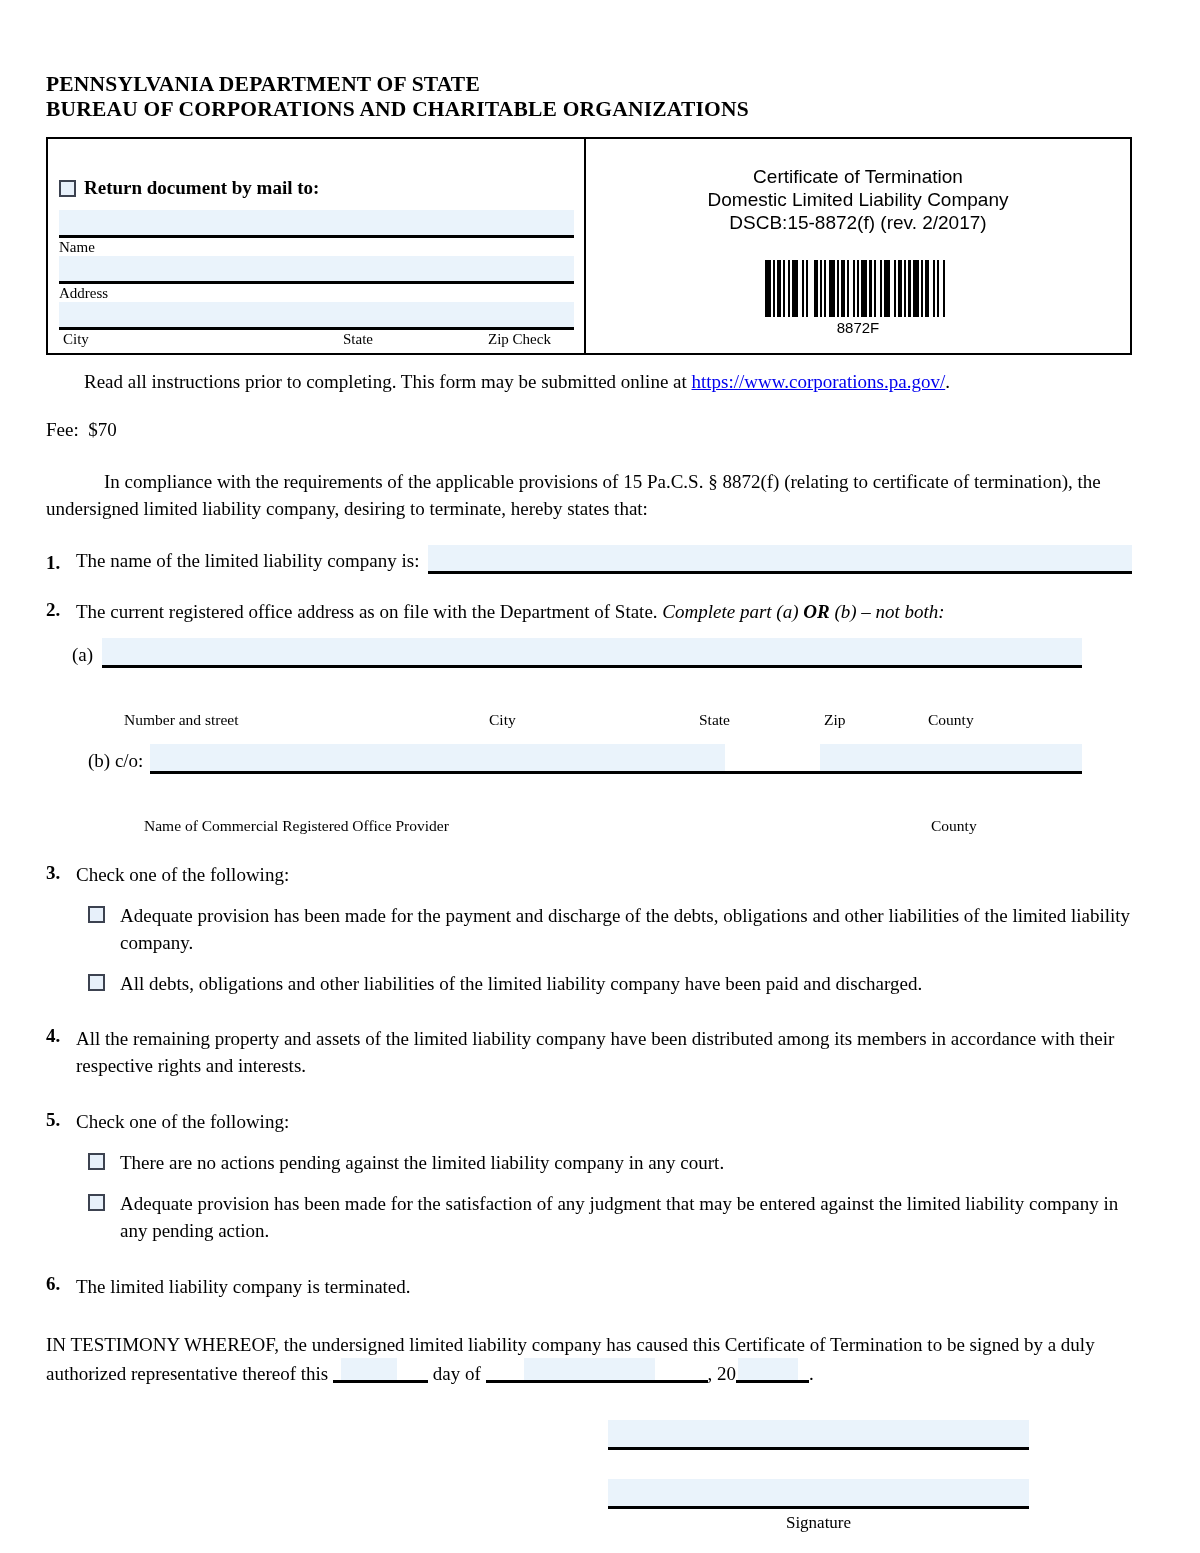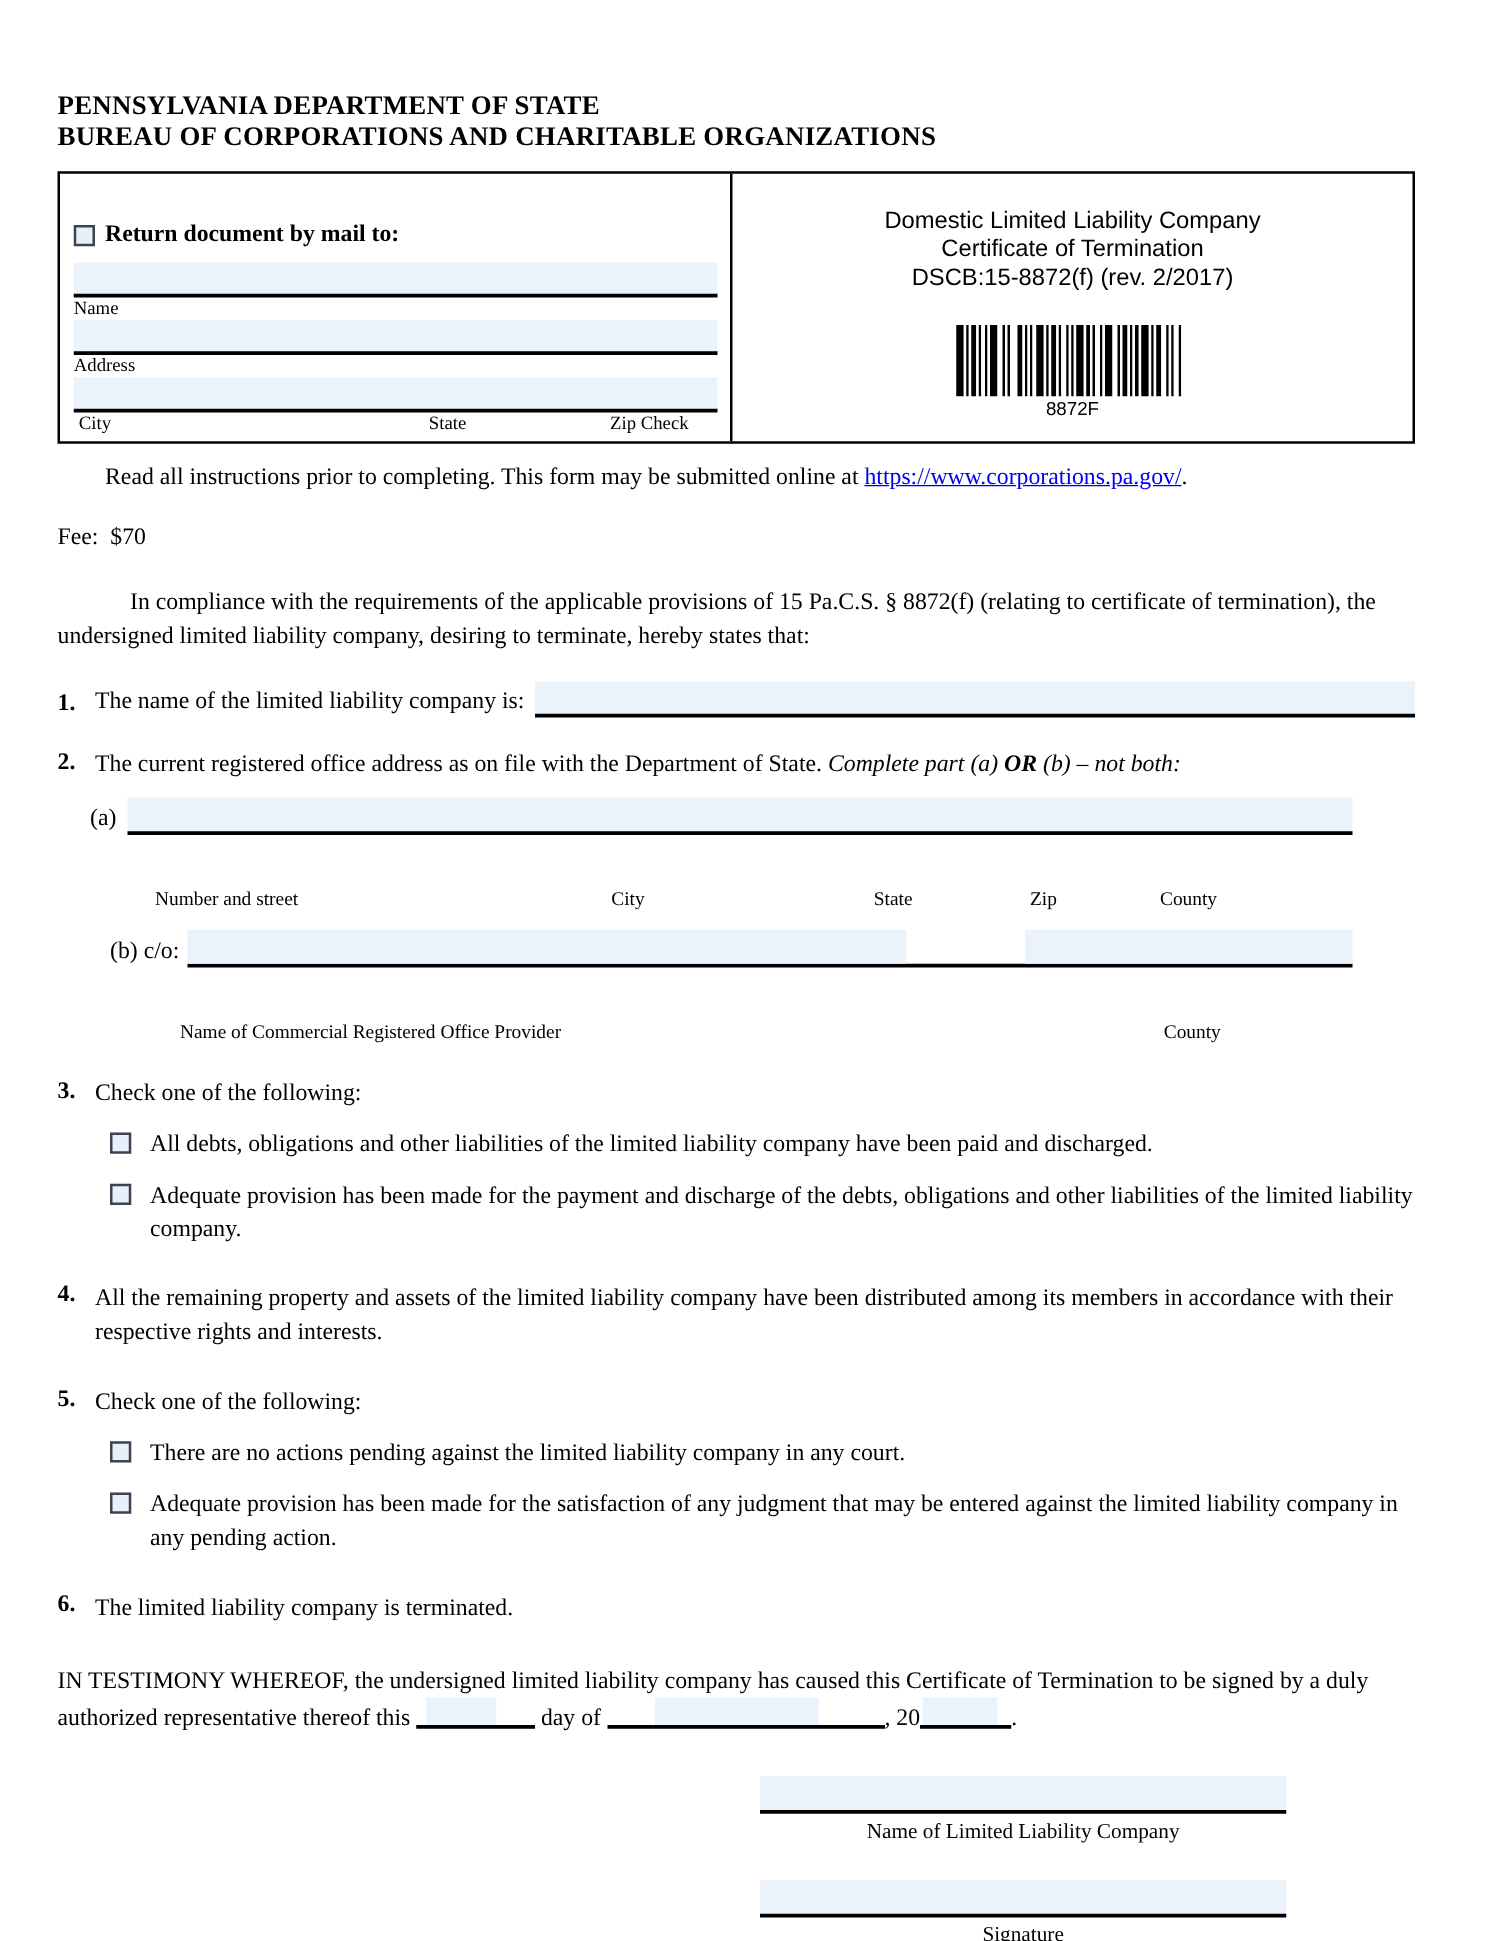--- a/index.html
+++ b/index.html
@@ -107,22 +107,22 @@
         <span style="left:284px">State</span>
         <span style="left:429px">Zip Check</span>
       </div>
       <div class="emailrow">
         <span class="checkbox"></span>
         <b>Return document by email to:</b>
         <span class="efield"></span>
       </div>
     </div>
     <div class="certcell">
+      <div>Certificate of Termination</div>
       <div>Domestic Limited Liability Company</div>
-      <div>Certificate of Termination</div>
       <div>DSCB:15-8872(f) (rev. 2/2017)</div>
       <div class="barcode" id="barcode">
           <span style="width: 5.87368px; background: rgb(0, 0, 0);"></span>
           <span style="width: 1.95789px; background: rgb(255, 255, 255);"></span>
           <span style="width: 1.95789px; background: rgb(0, 0, 0);"></span>
           <span style="width: 1.95789px; background: rgb(255, 255, 255);"></span>
           <span style="width: 3.91579px; background: rgb(0, 0, 0);"></span>
           <span style="width: 1.95789px; background: rgb(255, 255, 255);"></span>
           <span style="width: 1.95789px; background: rgb(0, 0, 0);"></span>
           <span style="width: 3.91579px; background: rgb(255, 255, 255);"></span>
@@ -228,25 +228,25 @@
     </div>
   </div>
 
   <div class="item3">
     <div class="itemtop">
       <span class="inum">3.</span>
       <span class="itext">Check one of the following:</span>
     </div>
     <div class="option">
       <span class="checkbox ocb"></span>
+      <span class="otext">Adequate provision has been made for the payment and discharge of the debts, obligations and other liabilities of the limited liability company.</span>
+    </div>
+    <div class="option">
+      <span class="checkbox ocb"></span>
       <span class="otext">All debts, obligations and other liabilities of the limited liability company have been paid and discharged.</span>
-    </div>
-    <div class="option">
-      <span class="checkbox ocb"></span>
-      <span class="otext">Adequate provision has been made for the payment and discharge of the debts, obligations and other liabilities of the limited liability company.</span>
     </div>
   </div>
 
   <div class="itemtop item4">
     <span class="inum">4.</span>
     <span class="itext">All the remaining property and assets of the limited liability company have been distributed among its members in accordance with their respective rights and interests.</span>
   </div>
 
   <div class="item5">
     <div class="itemtop">
@@ -266,21 +266,20 @@
   <div class="itemtop item6">
     <span class="inum">6.</span>
     <span class="itext">The limited liability company is terminated.</span>
   </div>
 
   <div class="testimony"><span>IN TESTIMONY WHEREOF, the undersigned limited liability company has caused this Certificate of Termination to be signed by a duly authorized representative thereof this </span><span class="blank w95"><span class="blue"></span></span><span> day of </span><span class="blank w222"><span class="blue"></span></span><span>, 20</span><span class="blank w73"><span class="blue"></span></span><span>.</span></div>
 
   <div class="sigblock">
     <div class="sgroup">
       <div class="sfield"></div>
-      <div class="slabel">Name of Limited Liability Company</div>
     </div>
     <div class="sgroup">
       <div class="sfield"></div>
       <div class="slabel">Signature</div>
     </div>
     <div class="sgroup">
       <div class="sfield"></div>
       <div class="slabel">Title</div>
     </div>
   </div>

